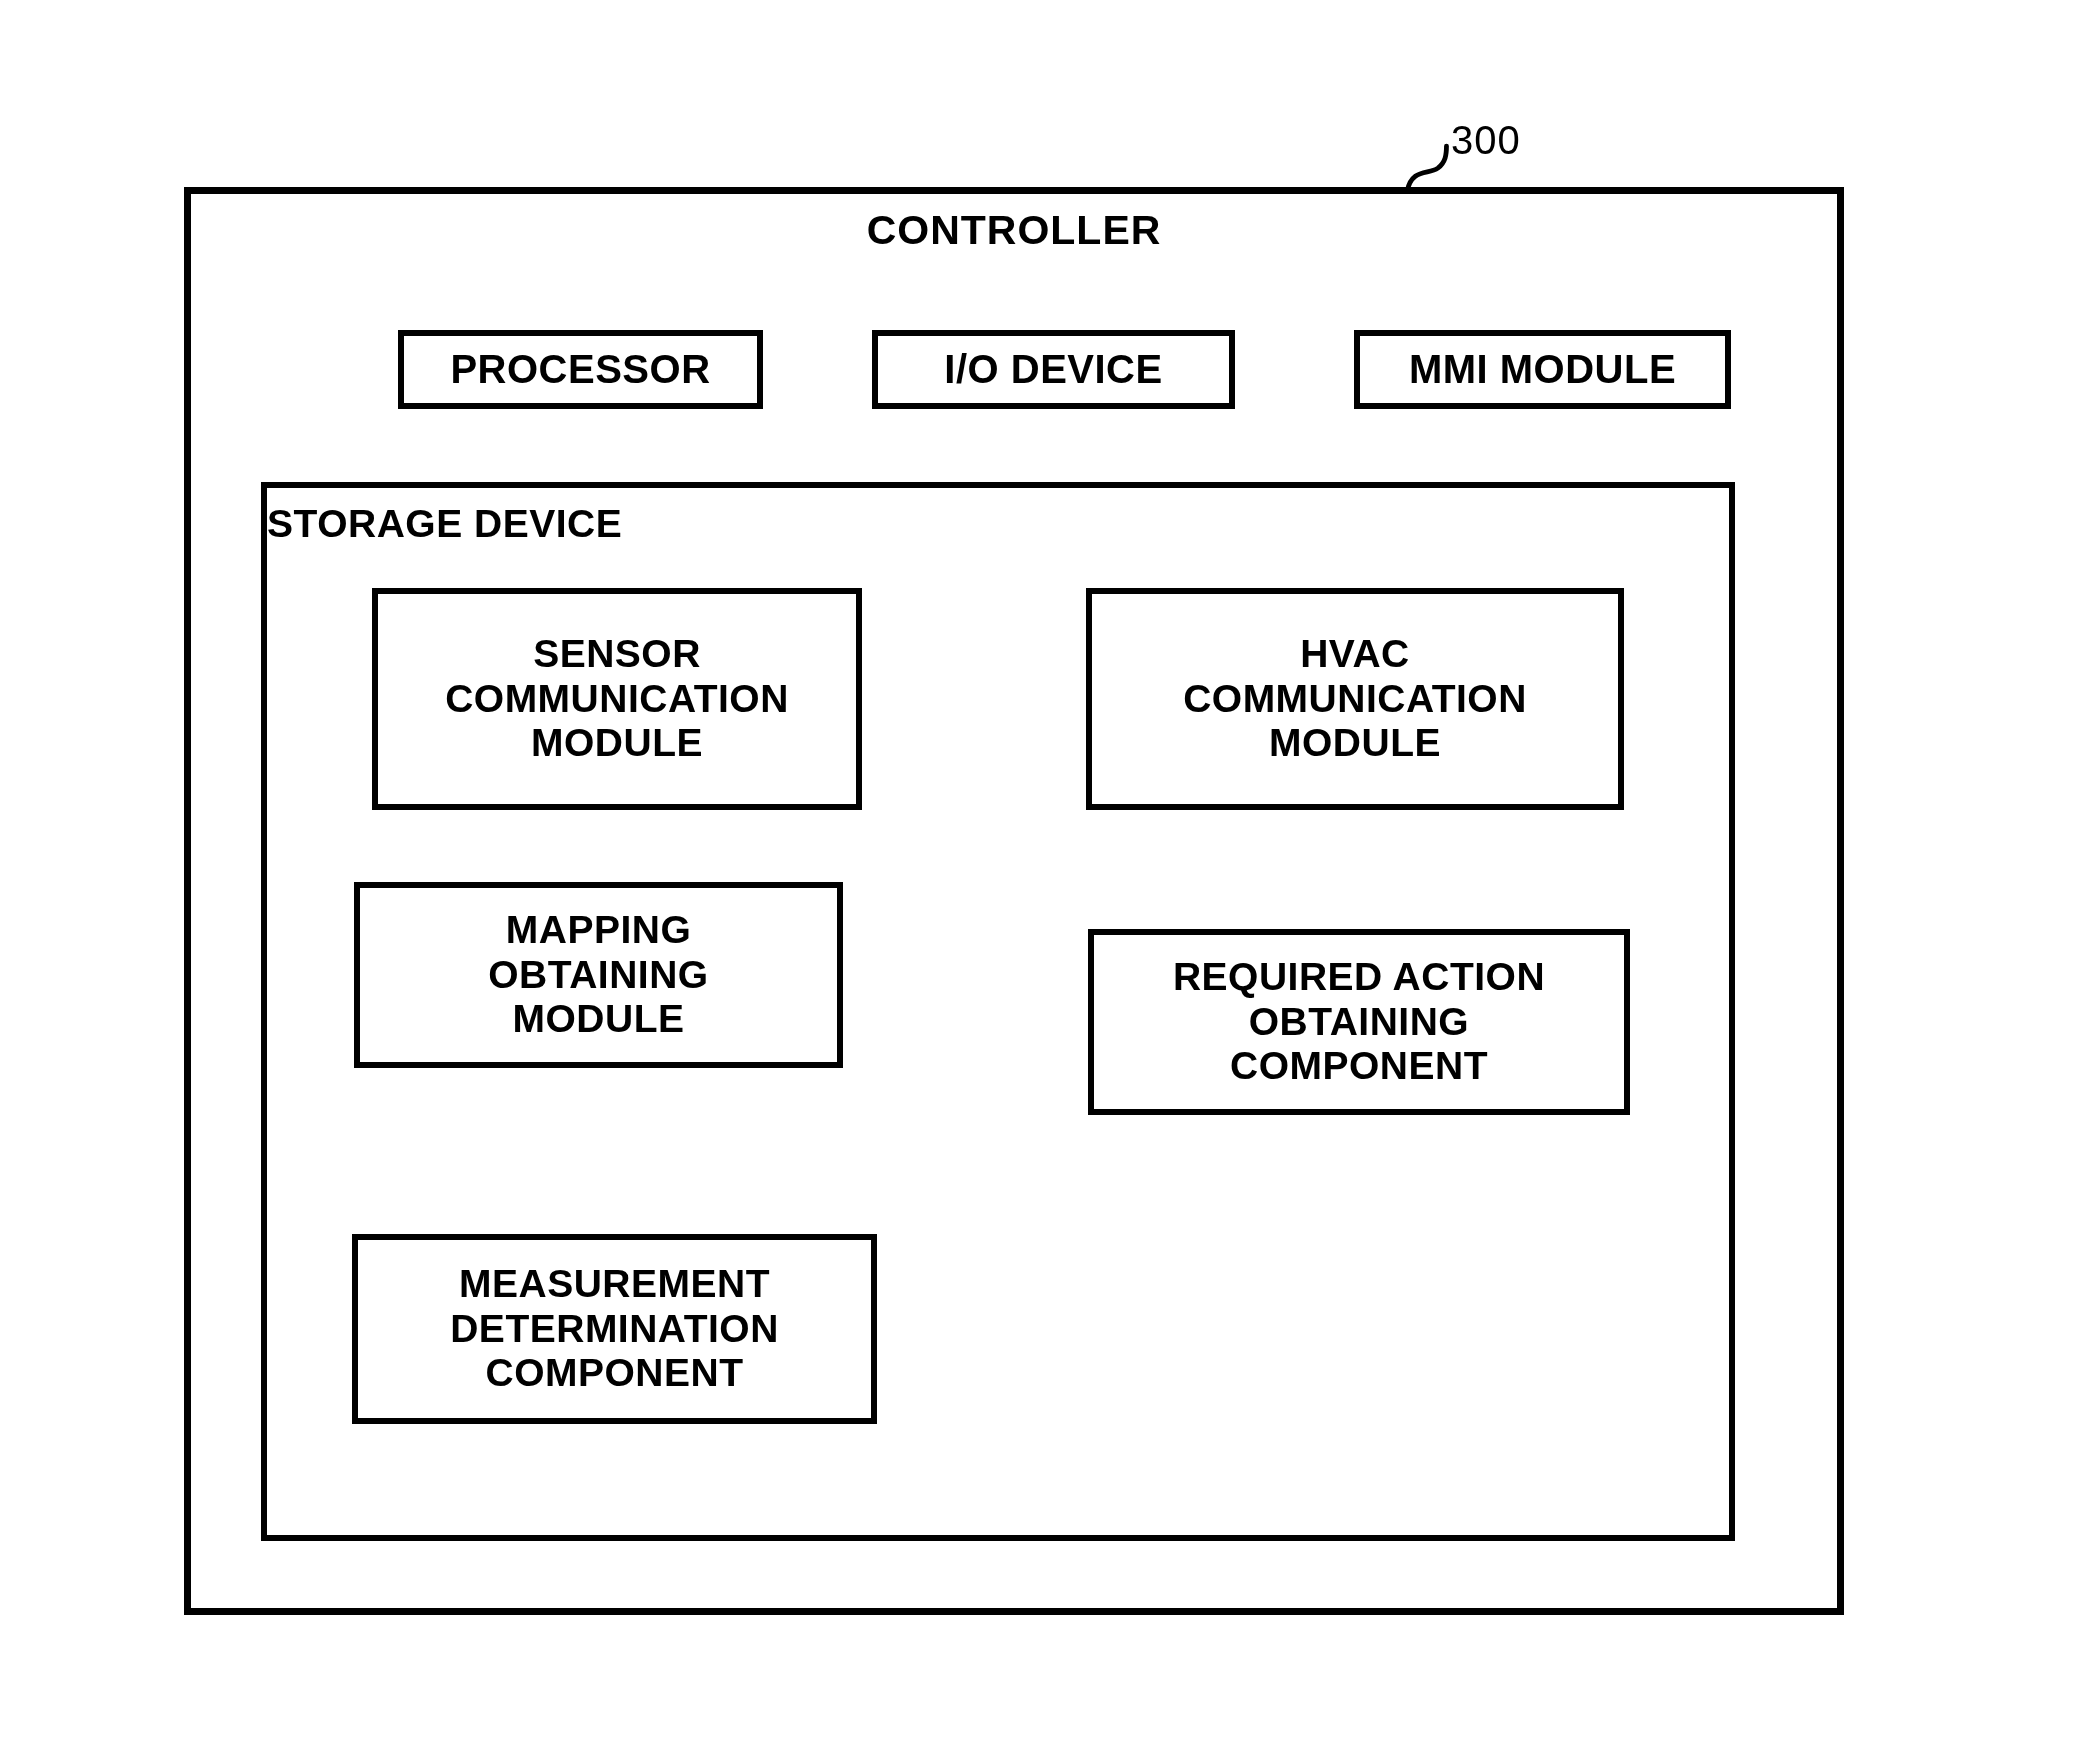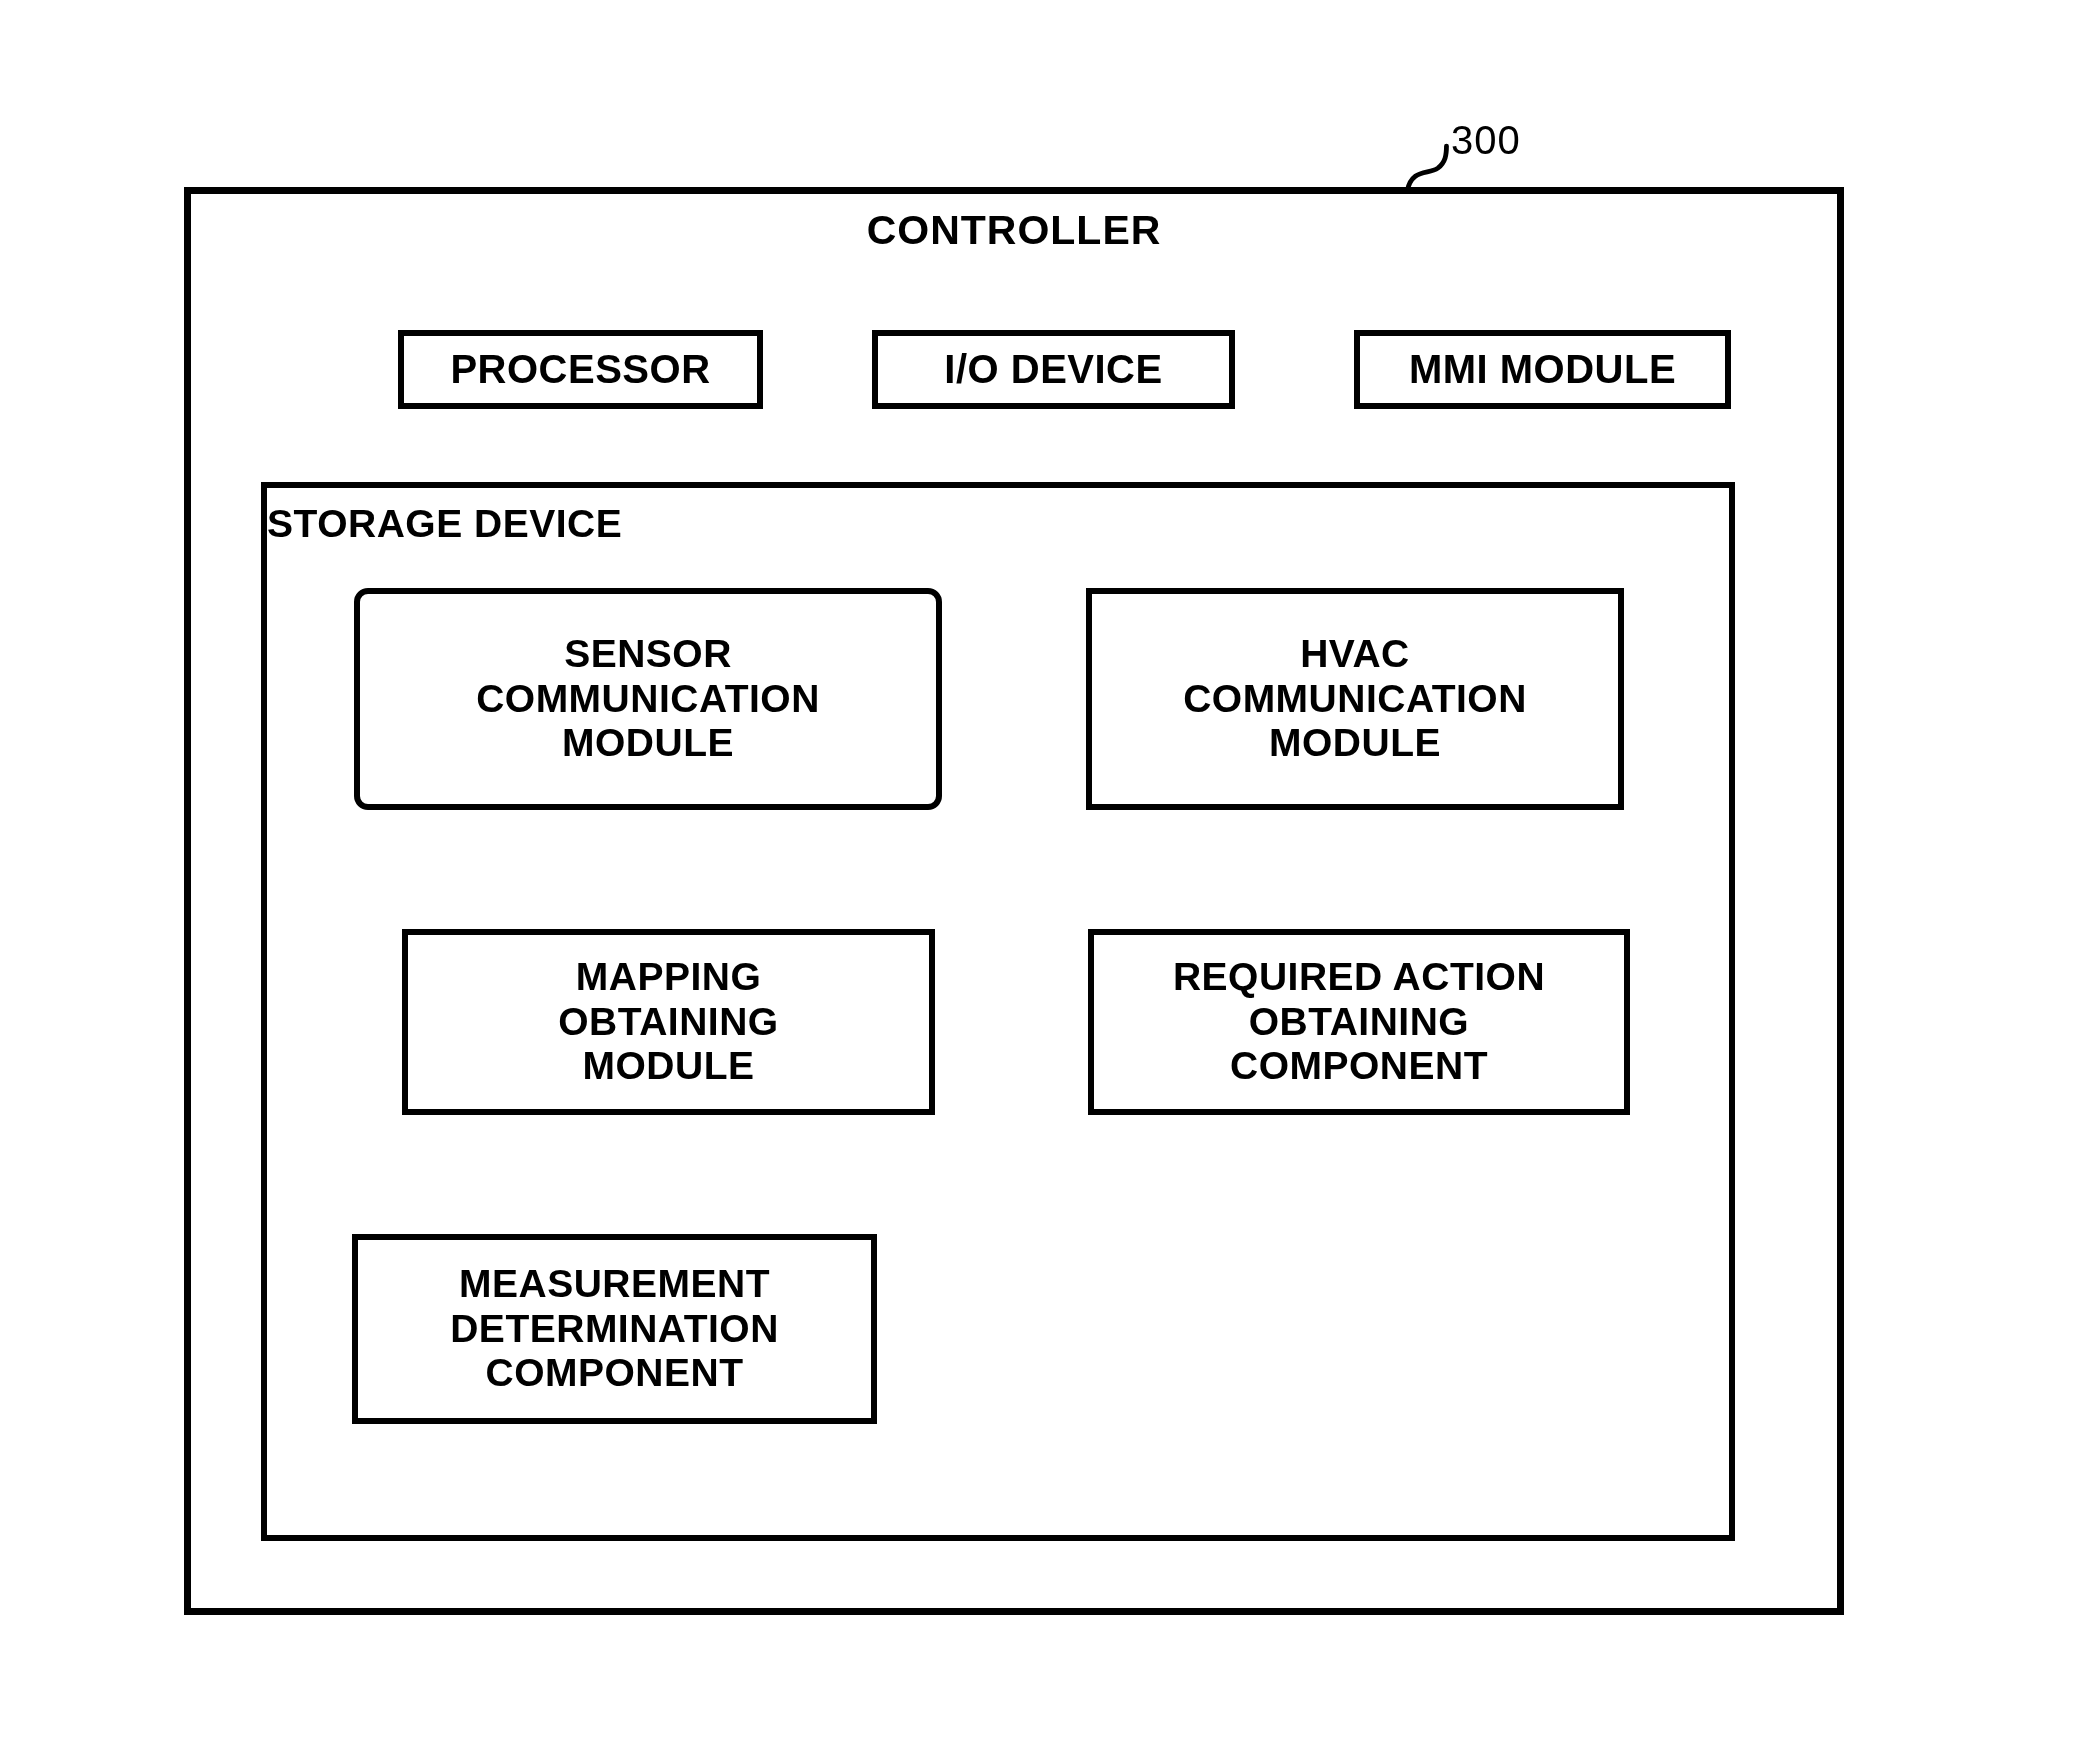--- a/index.html
+++ b/index.html
@@ -103,38 +103,36 @@
     top: 14.4px;
     width: 100%;
     text-align: left;
     font-size: 39px;
     font-weight: bold;
     letter-spacing: 0.5px;
   }
 
   
   #sensor-communication-module-box {
-    left: 354px;
+    left: 372px;
     top: 588px;
-    width: 588px;
+    width: 490px;
     height: 222px;
-    border-radius: 14px;
   }
   #hvac-communication-module-box {
     left: 1086px;
     top: 588px;
     width: 538px;
     height: 222px;
   }
   #mapping-obtaining-module-box {
     left: 354px;
-    top: 929px;
-    width: 533px;
+    top: 882px;
+    width: 489px;
     height: 186px;
-    margin-left: 48px;
   }
   #required-action-obtaining-component-box {
     left: 1088px;
     top: 929px;
     width: 542px;
     height: 186px;
   }
   #measurement-determination-component-box {
     left: 352px;
     top: 1234px;

